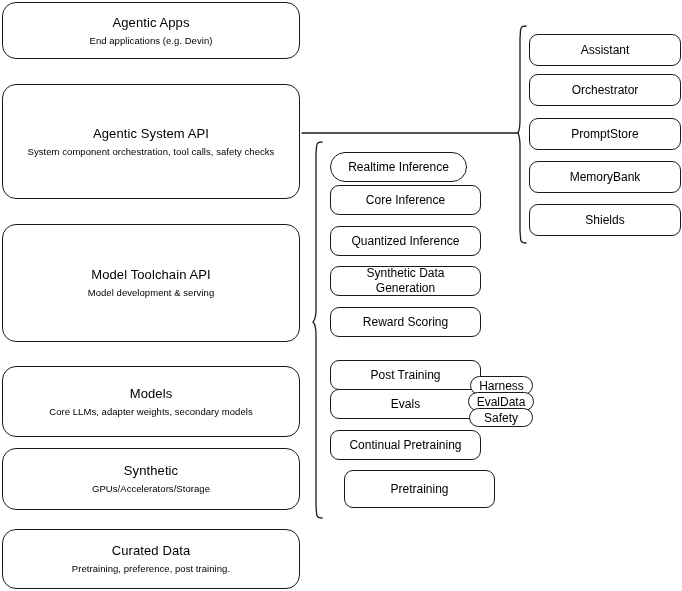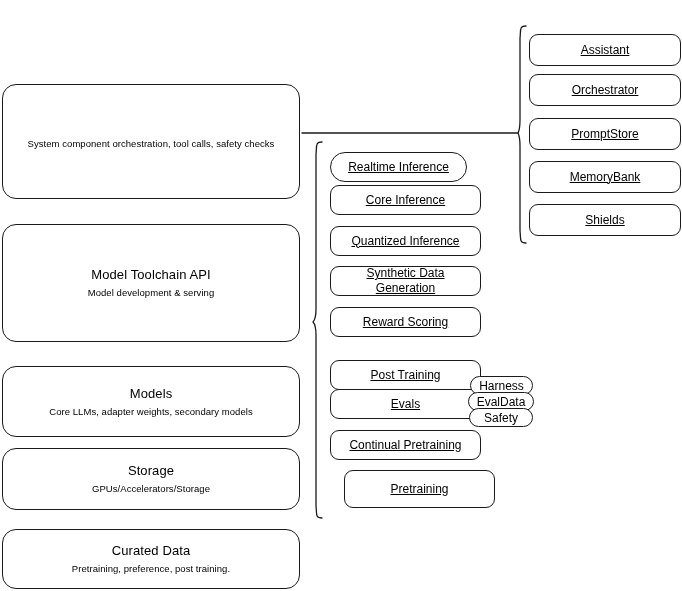--- a/index.html
+++ b/index.html
@@ -53,21 +53,20 @@
     margin-top: 3px;
     letter-spacing: 0.05px;
   }
 
   
   .cap {
     border-radius: 9px;
     font-size: 12px;
     line-height: 15px;
     padding: 0 6px;
-    text-decoration: underline;
   }
 
   
   .pill {
     position: absolute;
     box-sizing: border-box;
     background: #ffffff;
     border: 1.3px solid #1a1a1a;
     border-radius: 999px;
     display: flex;
@@ -115,37 +114,42 @@
 
     <path d="M 322 142
              C 315 142, 317 146, 316 154
              L 316 309
              C 316 316, 315 320, 313 322
              C 315 324, 316 328, 316 335
              L 316 506
              C 317 514, 315 518, 322 518"></path>
   </svg>
 
+  <div class="node layer" style="left:2px; top:2px; width:298px; height:57px;">
+    <div class="title">Agentic Apps</div>
+    <div class="subtitle">End applications (e.g. Devin)</div>
+  </div>
 
   <div class="node layer" style="left:2px; top:84px; width:298px; height:115px;">
+    <div class="title">Agentic System API</div>
     <div class="subtitle">System component orchestration, tool calls, safety checks</div>
   </div>
 
   <div class="node layer" style="left:2px; top:224px; width:298px; height:118px;">
     <div class="title">Model Toolchain API</div>
     <div class="subtitle">Model development &amp; serving</div>
   </div>
 
   <div class="node layer" style="left:2px; top:366px; width:298px; height:71px;">
     <div class="title">Models</div>
     <div class="subtitle">Core LLMs, adapter weights, secondary models</div>
   </div>
 
   <div class="node layer" style="left:2px; top:448px; width:298px; height:62px;">
-    <div class="title">Storage</div>
+    <div class="title">Synthetic</div>
     <div class="subtitle">GPUs/Accelerators/Storage</div>
   </div>
 
   <div class="node layer" style="left:2px; top:529px; width:298px; height:60px;">
     <div class="title">Curated Data</div>
     <div class="subtitle">Pretraining, preference, post training.</div>
   </div>
 
   <div class="node cap" style="left:330px; top:152px; width:137px; height:30px; z-index:4;border-radius:15px;">
     <span>Realtime Inference</span>

